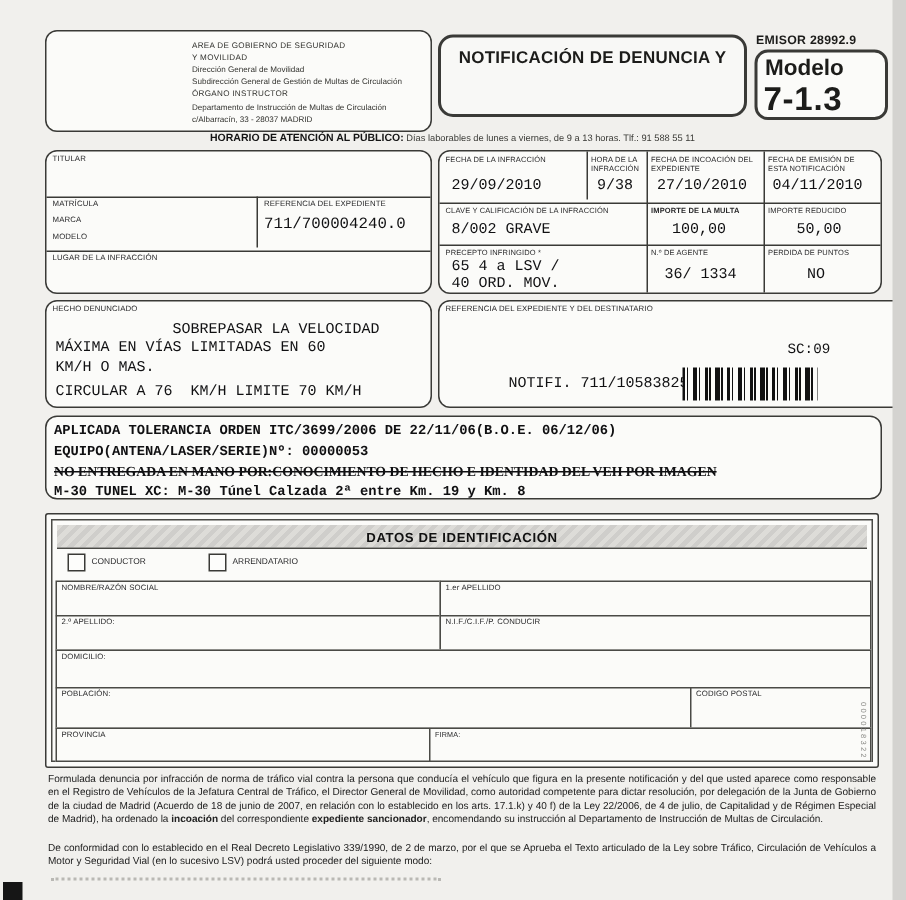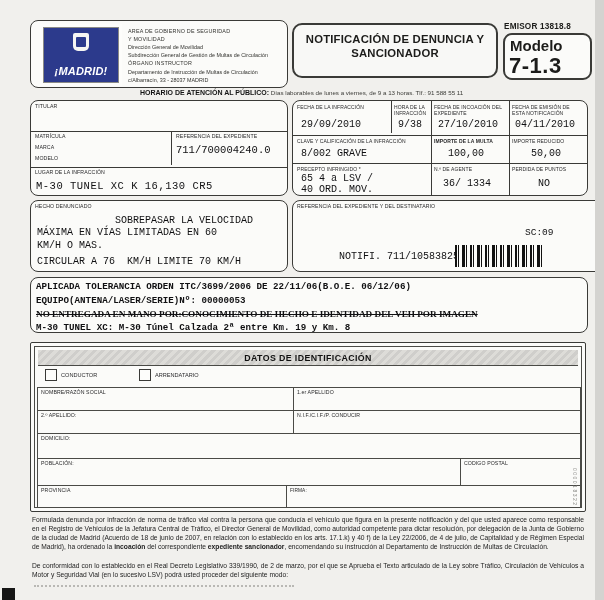--- a/index.html
+++ b/index.html
@@ -52,43 +52,38 @@
            font-size:5px;color:#8a8a86;letter-spacing:1.5px;}
   .cornermark{position:absolute;left:2px;top:588px;width:13px;height:12px;background:#161616;}
   .ghost{position:absolute;left:34px;top:585px;width:260px;border-top:2px dotted #b9b8b4;}
 </style>
 </head>
 <body>
 
 <div id="paper">
 
   <div class="box" style="left:30px;top:20px;width:258px;height:68px;">
-    <div class="logo">
-      <div class="crest"></div>
-      <div class="logoword">¡MADRID!</div>
-    </div>
     <div class="dept">
       <div>AREA DE GOBIERNO DE SEGURIDAD</div>
       <div>Y MOVILIDAD</div>
       <div>Dirección General de Movilidad</div>
       <div>Subdirección General de Gestión de Multas de Circulación</div>
       <div>ÓRGANO INSTRUCTOR</div>
       <div>Departamento de Instrucción de Multas de Circulación</div>
       <div>c/Albarracín, 33  -  28037 MADRID</div>
     </div>
   </div>
 
   <div class="box titlebox">
     <div class="titletext">
       <div>NOTIFICACIÓN DE DENUNCIA Y</div>
-      <div>SANCIONADOR</div>
-    </div>
-  </div>
-
-  <div class="emisor">EMISOR 13818.8</div>
+    </div>
+  </div>
+
+  <div class="emisor">EMISOR 28992.9</div>
   <div class="box modelobox">
     <div class="modeloword">Modelo</div>
     <div class="modelocode">7-1.3</div>
   </div>
 
   <div class="horario">
     <b>HORARIO DE ATENCIÓN AL PÚBLICO:</b>
     <span>Días laborables de lunes a viernes, de 9 a 13 horas. Tlf.: 91 588 55 11</span>
   </div>
 
@@ -97,21 +92,20 @@
     <div style="position:absolute;left:4px;top:10px;right:4px;height:18px;"></div>
     <div class="hline" style="top:30px;"></div>
     <div class="lbl" style="left:4px;top:33px;">MATRÍCULA</div>
     <div class="lbl" style="left:4px;top:44px;">MARCA</div>
     <div class="lbl" style="left:4px;top:55px;">MODELO</div>
     <div class="vline" style="left:140px;top:30px;bottom:30px;"></div>
     <div class="lbl" style="left:145px;top:33px;">REFERENCIA DEL EXPEDIENTE</div>
     <div class="val" style="left:145px;top:43px;font-size:10.5px;">711/700004240.0</div>
     <div class="hline" style="top:66px;"></div>
     <div class="lbl" style="left:4px;top:69px;">LUGAR DE LA INFRACCIÓN</div>
-    <div class="val" style="left:5px;top:79px;font-size:10.5px;letter-spacing:.5px;">M-30 TUNEL XC K 16,130 CR5</div>
   </div>
 
   <div class="box" style="left:292px;top:100px;width:296px;height:96px;">
     <div class="hline" style="top:34px;"></div>
     <div class="hline" style="top:62px;"></div>
 
     <div class="vline" style="left:98px;bottom:62px;"></div>
     <div class="vline" style="left:138px;top:0;bottom:0;"></div>
     <div class="vline" style="left:216px;top:0;bottom:0;"></div>
     <div class="lbl cell-lbl" style="left:4px;top:3px;width:90px;">FECHA DE LA INFRACCIÓN</div>

